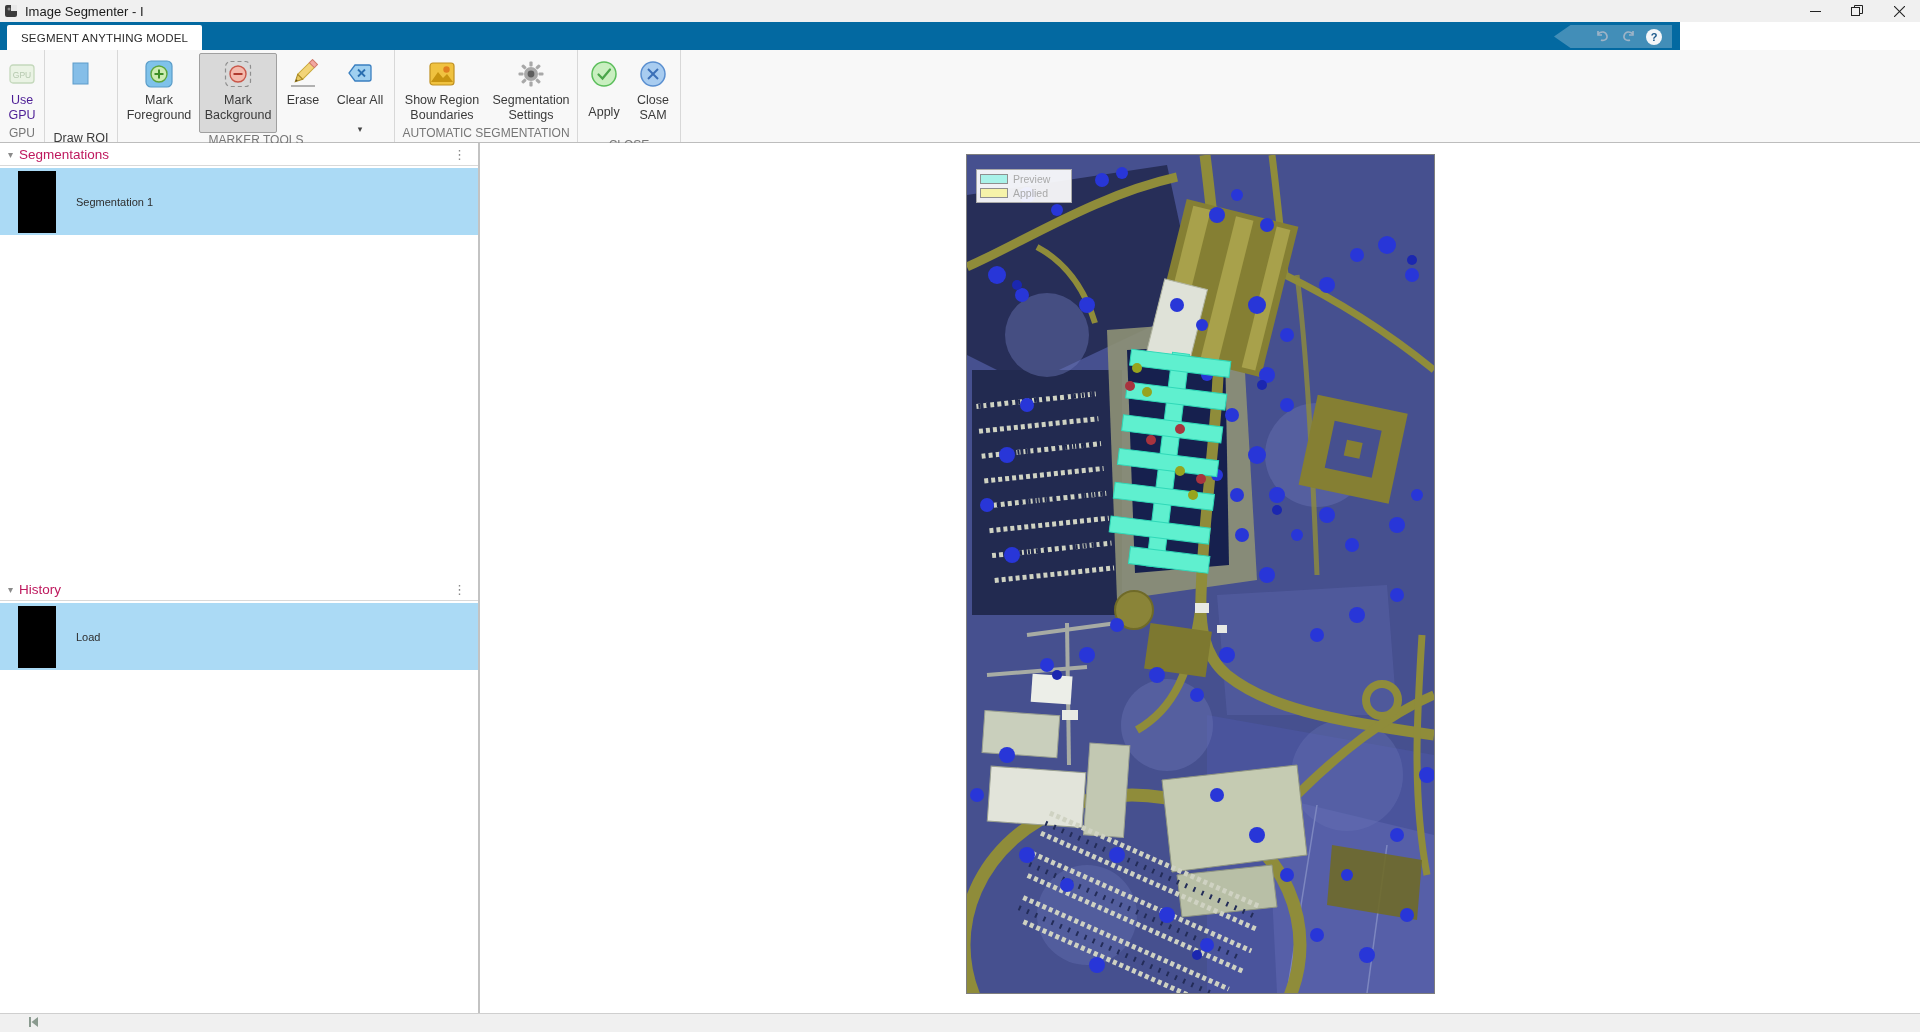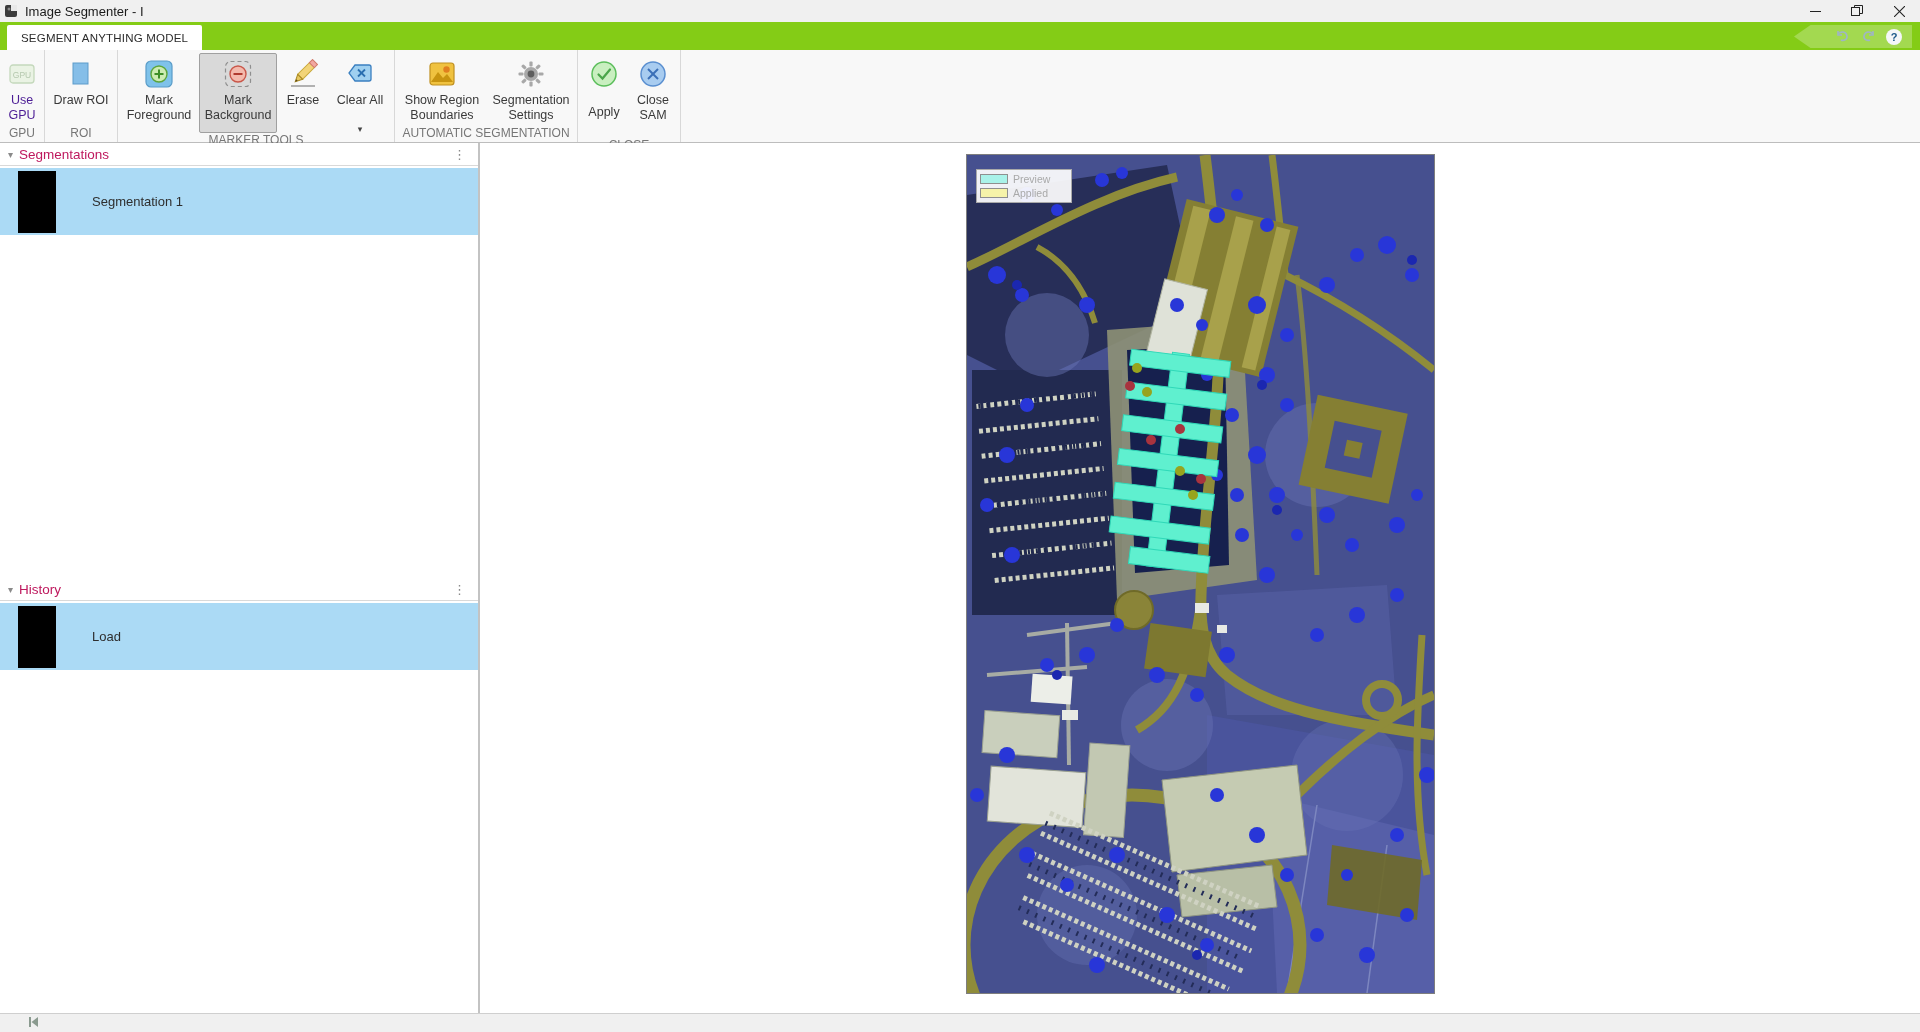--- a/index.html
+++ b/index.html
@@ -8,21 +8,21 @@
 
   
   .titlebar{position:absolute;left:0;top:0;width:1920px;height:22px;background:#f0f0f0;display:flex;align-items:center;}
   .app-icon{width:14px;height:14px;margin:0 6px 0 5px;}
   .win-title{font-size:13px;color:#1a1a1a;}
   .win-controls{position:absolute;right:0;top:0;height:22px;display:flex;}
   .win-btn{width:42px;height:22px;display:flex;align-items:center;justify-content:center;cursor:default;}
   .win-btn svg{display:block;}
 
   
-  .tabrow{position:absolute;left:0;top:22px;width:1920px;height:28px;background:#84cc16;}
+  .tabrow{position:absolute;left:0;top:22px;width:1680px;height:28px;background:#0369a1;}
   .tab{position:absolute;left:7px;top:3px;height:25px;background:#ffffff;color:#2b2b2b;
        font-size:11.5px;letter-spacing:.2px;padding:0 14px;display:flex;align-items:center;
        border-radius:2px 2px 0 0;}
   .qat{position:absolute;right:8px;top:3px;width:118px;height:23px;
        background:rgba(255,255,255,.25);
        clip-path:polygon(14% 0,100% 0,100% 100%,14% 100%,0 50%);
        display:flex;align-items:center;justify-content:flex-end;gap:9px;padding-right:10px;}
   .qat-icon{width:17px;height:17px;display:flex;align-items:center;justify-content:center;}
   .help-circle{width:16px;height:16px;border-radius:50%;background:#f4f6f8;color:#1a5789;
        font-size:11px;font-weight:bold;display:flex;align-items:center;justify-content:center;}
@@ -48,21 +48,21 @@
   
   .content{position:absolute;left:0;top:143px;width:1920px;height:870px;background:#ffffff;}
   .left-panels{position:absolute;left:0;top:0;width:480px;height:870px;border-right:2px solid #c3c3c3;background:#ffffff;}
   .panel-header{height:23px;border-bottom:1px solid #d9d9d9;display:flex;align-items:center;background:#ffffff;position:relative;}
   .panel-title{font-size:13.5px;color:#be185d;margin-left:6px;}
   .tri{color:#8a8a8a;font-size:10px;margin-left:8px;}
   .ellipsis{position:absolute;right:12px;top:0;height:23px;display:flex;align-items:center;color:#8a8a8a;
             font-size:13px;letter-spacing:0;cursor:default;}
   .list-row{height:67px;background:#abdaf5;display:flex;align-items:center;margin-top:2px;cursor:default;}
   .thumb{width:38px;height:62px;background:#000;margin-left:18px;}
-  .row-label{font-size:13px;color:#2e2e2e;margin-left:36px;}
+  .row-label{font-size:11px;color:#2e2e2e;margin-left:20px;}
   .seg-panel{position:absolute;left:0;top:0;width:100%;}
   .history-panel{position:absolute;left:0;top:435px;width:100%;}
 
   
   .main-area{position:absolute;left:482px;top:0;width:1438px;height:870px;background:#ffffff;}
   .image-wrap{position:absolute;left:484px;top:11px;width:469px;height:840px;border:1px solid #7e7e7e;}
   .image-wrap svg{display:block;}
   .legend{position:absolute;left:9px;top:14px;width:96px;background:rgba(255,255,255,.92);
           border:1px solid #a9a9a9;padding:2px 3px;}
   .legend-row{display:flex;align-items:center;height:14px;}
@@ -141,21 +141,21 @@
           </span>
           <span class="rb-label">Use
 GPU</span>
         </div>
       </div>
       <div class="rb-group-label">GPU</div>
     </div>
 
     <div class="rb-group">
       <div class="rb-buttons">
-        <div class="rb-btn" style="width:66px;">
+        <div class="rb-btn" style="width:66px;gap:38px;">
           <span class="rb-icon">
             <svg width="26" height="28" viewBox="0 0 26 28">
               <rect x="5" y="3" width="15" height="21" fill="#85bee8" stroke="#5d9bca" stroke-width="1"></rect>
             </svg>
           </span>
           <span class="rb-label">Draw ROI</span>
         </div>
       </div>
       <div class="rb-group-label">ROI</div>
     </div>

